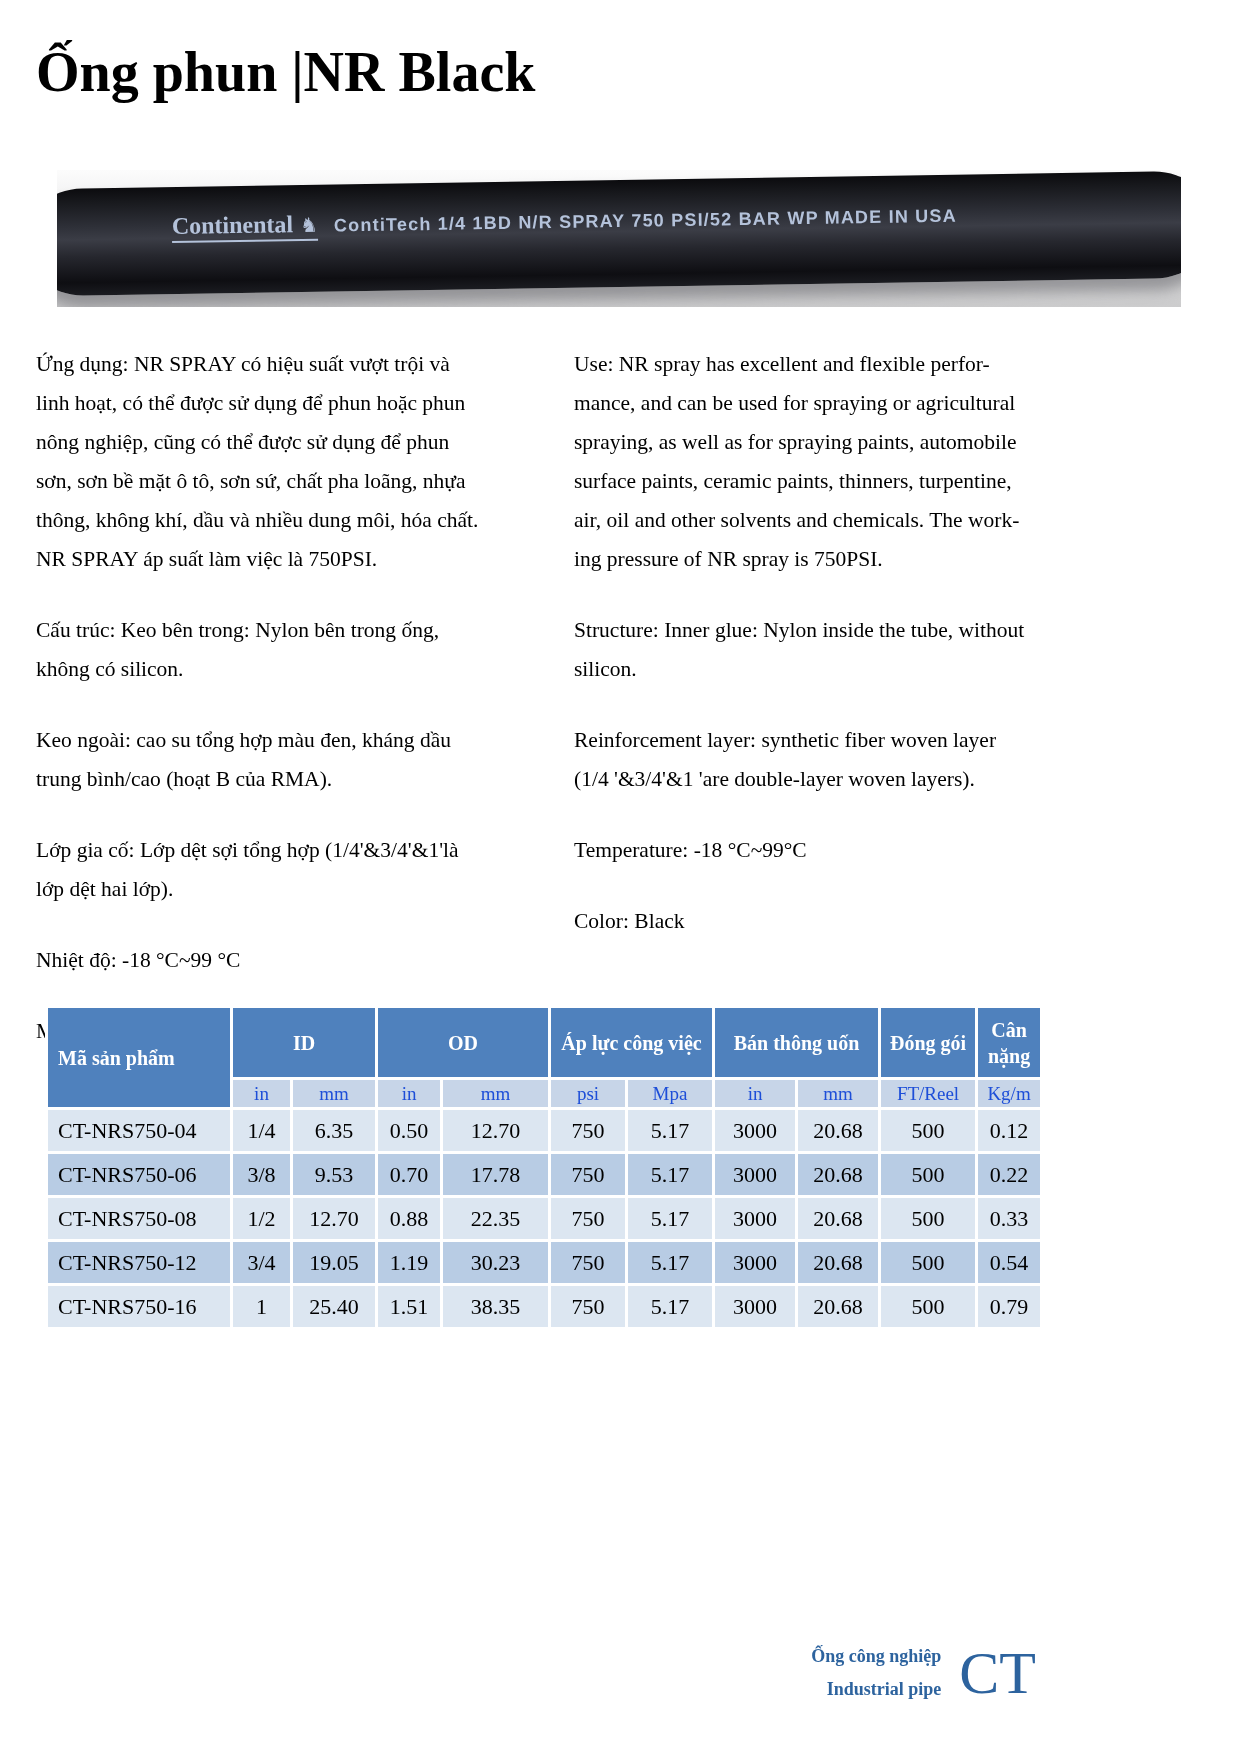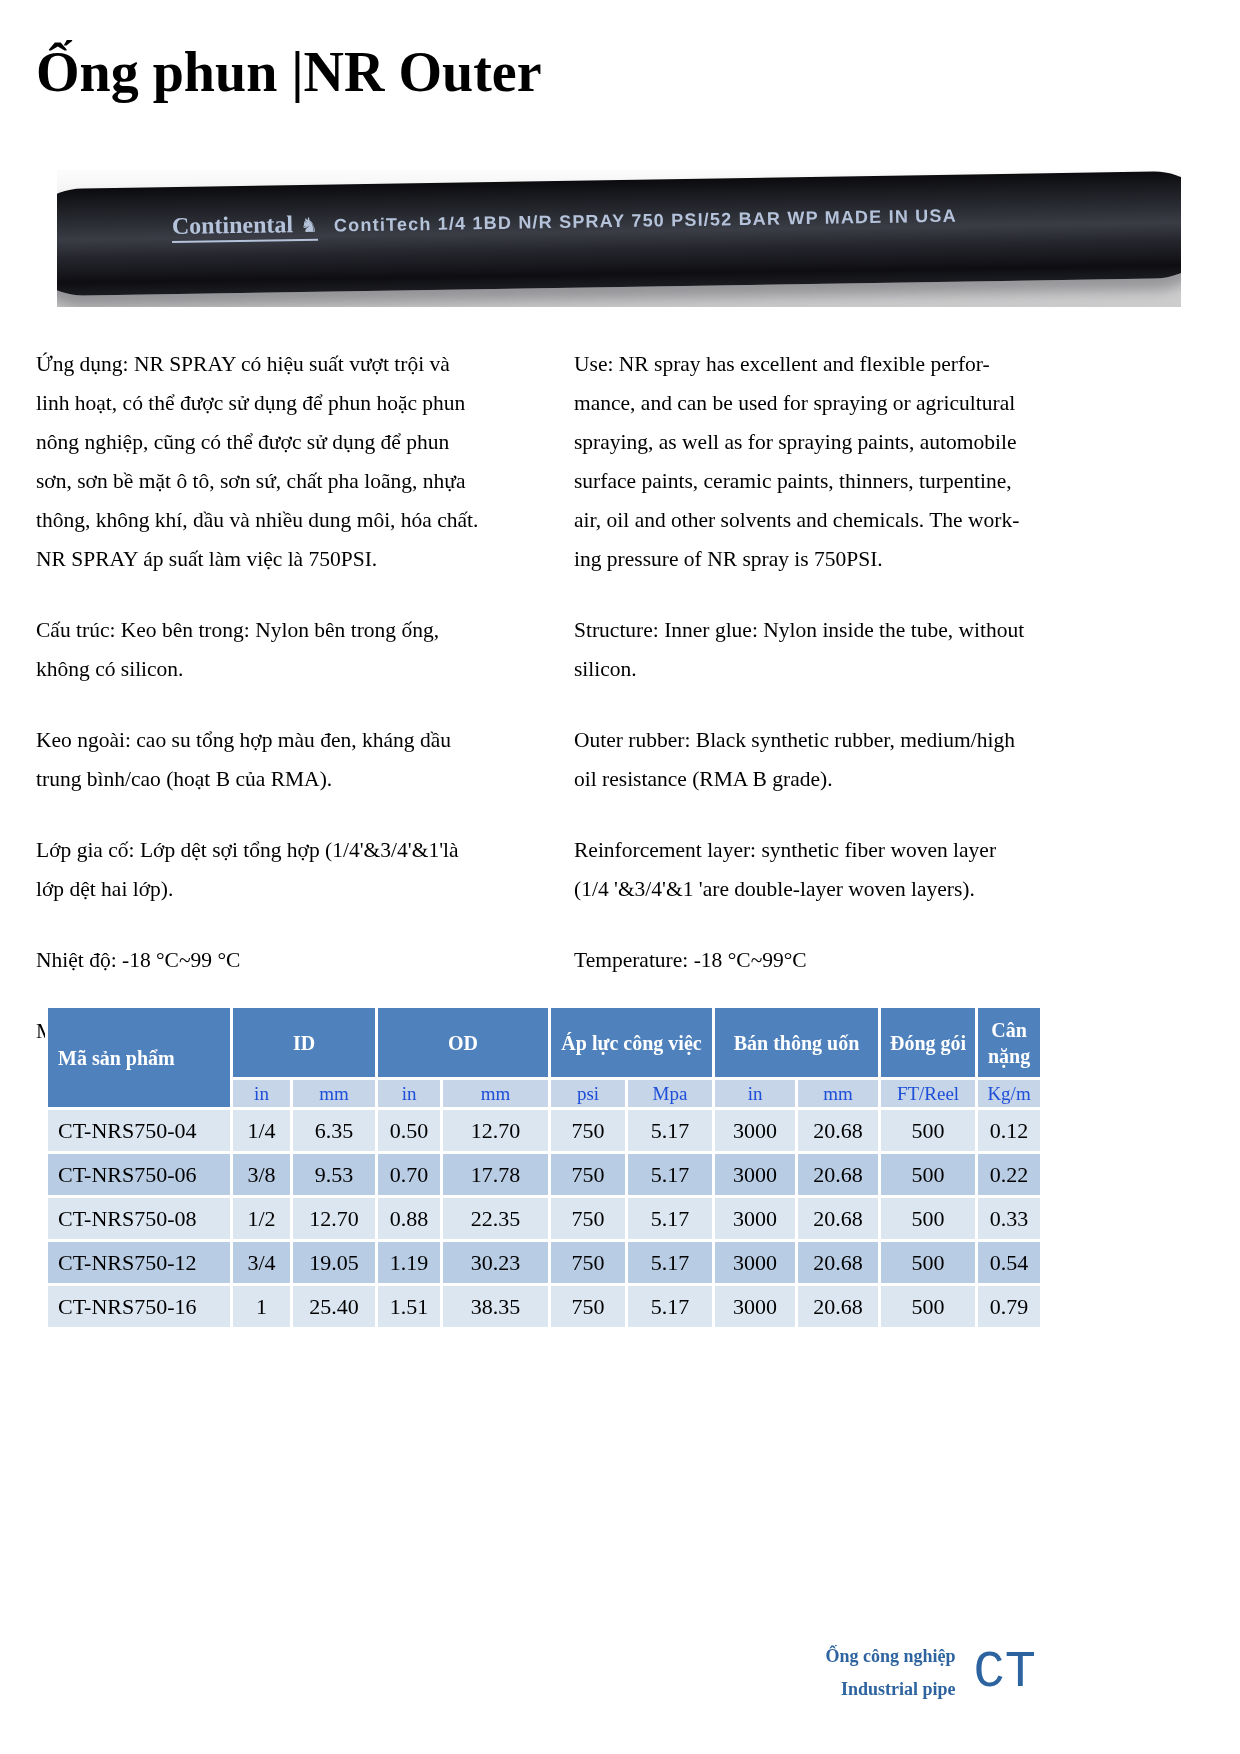--- a/index.html
+++ b/index.html
@@ -70,30 +70,30 @@
   .spec-table tr.row-light td{background:var(--row-light-blue);}
   .spec-table tr.row-medium td{background:var(--row-medium-blue);}
   .spec-table .first-col{text-align:left;padding-left:10px;}
   
   .footer{position:absolute;right:204px;bottom:48px;display:flex;align-items:center;gap:18px;}
   .footer-lines{
     text-align:right;color:var(--footer-blue);font-weight:700;
     font-size:18px;line-height:33px;
   }
   .footer-logo{
-    color:var(--footer-blue);font-family:Liberation Mono, monospace;
-    font-size:52px;line-height:60px;font-weight:400;
+    color:var(--footer-blue);font-family:Liberation Serif, serif;
+    font-size:60px;line-height:60px;font-weight:400;
   }
 </style>
 </head>
 <body>
 
 <div class="page">
 
-  <h1 class="title">Ống phun |NR Outer</h1>
+  <h1 class="title">Ống phun |NR Black</h1>
 
   <div class="photo">
     <div class="hose">
       <div class="hose-print">
         <span class="brand"><span>Continental</span><span class="horse"> ♞</span></span>
         <span class="print">ContiTech  1/4  1BD  N/R  SPRAY  750  PSI/52  BAR  WP  MADE  IN  USA</span>
       </div>
     </div>
   </div>
 
@@ -116,22 +116,20 @@
       </div>
     <div class="col-en">
         <p>Use: NR spray has excellent and flexible perfor-
 mance, and can be used for spraying or agricultural
 spraying, as well as for spraying paints, automobile
 surface paints, ceramic paints, thinners, turpentine,
 air, oil and other solvents and chemicals. The work-
 ing pressure of NR spray is 750PSI.</p>
         <p>Structure: Inner glue: Nylon inside the tube, without
 silicon.</p>
-        <p>Outer rubber: Black synthetic rubber, medium/high
-oil resistance (RMA B grade).</p>
         <p>Reinforcement layer: synthetic fiber woven layer
 (1/4 '&amp;3/4'&amp;1 'are double-layer woven layers).</p>
         <p>Temperature: -18 °C~99°C</p>
         <p>Color: Black</p>
       </div>
   </div>
 
   <table class="spec-table">
     <colgroup>
       <col style="width:185px">

